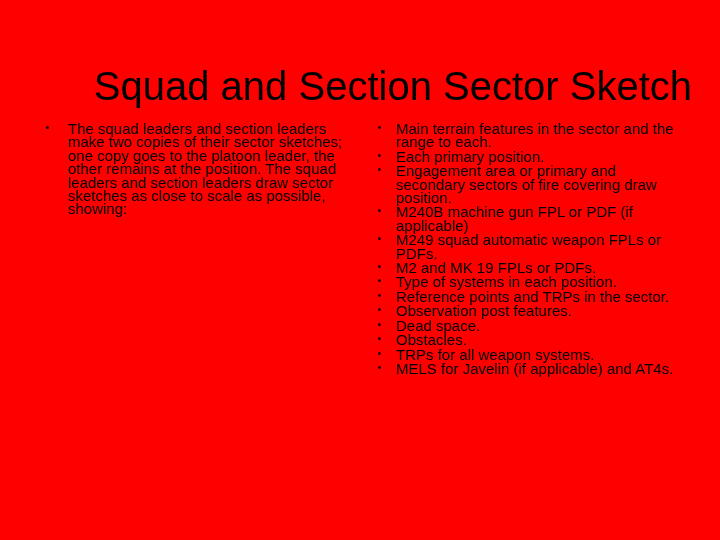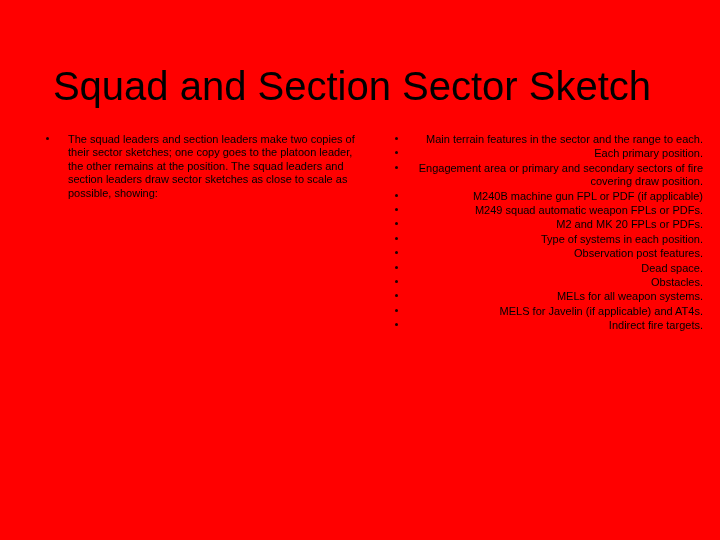--- a/index.html
+++ b/index.html
@@ -16,24 +16,24 @@
   }
   .slide {
     position: relative;
     width: 720px;
     height: 540px;
     background: #ff0000;
     box-sizing: border-box;
   }
   .slide-title {
     position: absolute;
-    left: 28px;
+    left: 44px;
     top: 36px;
     width: 648px;
-    text-align: center;
+    text-align: right;
     font-size: 40px;
     line-height: 46px;
     font-weight: normal;
     color: #000000;
     letter-spacing: 0px;
     white-space: nowrap;
     font-family: "Liberation Sans", sans-serif;
   }
   .body-columns {
     position: absolute;
@@ -44,34 +44,33 @@
   }
   .col {
     position: absolute;
     top: 0;
   }
   .col-left {
     left: 32px;
     width: 324px;
   }
   .col-right {
-    left: 389px;
+    left: 372px;
     width: 314px;
-    text-align: right;
   }
   ul.bullets {
     margin: 0;
     padding: 0;
     list-style: none;
   }
   ul.bullets > li {
     position: relative;
     padding-left: 24px;
-    margin: 11px 0 0 0;
-    font-size: 11px;
+    margin: 0 0 0 0;
+    font-size: 15px;
     line-height: 13.4px;
     color: #000000;
     font-family: "Liberation Sans", sans-serif;
   }
   ul.bullets > li + li {
     margin-top: 1px;
   }
   ul.bullets > li > .bullet-mark {
     position: absolute;
     left: 6px;
@@ -127,47 +126,47 @@
         <li>
           <span class="bullet-mark"></span>
           <span class="bullet-text">M240B machine gun FPL or PDF (if applicable)</span>
         </li>
         <li>
           <span class="bullet-mark"></span>
           <span class="bullet-text">M249 squad automatic weapon FPLs or PDFs.</span>
         </li>
         <li>
           <span class="bullet-mark"></span>
-          <span class="bullet-text">M2 and MK 20 FPLs or PDFs.</span>
+          <span class="bullet-text">M2 and MK 19 FPLs or PDFs.</span>
         </li>
         <li>
           <span class="bullet-mark"></span>
           <span class="bullet-text">Type of systems in each position.</span>
+        </li>
+        <li>
+          <span class="bullet-mark"></span>
+          <span class="bullet-text">Reference points and TRPs in the sector.</span>
         </li>
         <li>
           <span class="bullet-mark"></span>
           <span class="bullet-text">Observation post features.</span>
         </li>
         <li>
           <span class="bullet-mark"></span>
           <span class="bullet-text">Dead space.</span>
         </li>
         <li>
           <span class="bullet-mark"></span>
           <span class="bullet-text">Obstacles.</span>
         </li>
         <li>
           <span class="bullet-mark"></span>
-          <span class="bullet-text">MELs for all weapon systems.</span>
+          <span class="bullet-text">TRPs for all weapon systems.</span>
         </li>
         <li>
           <span class="bullet-mark"></span>
           <span class="bullet-text">MELS for Javelin (if applicable) and AT4s.</span>
-        </li>
-        <li>
-          <span class="bullet-mark"></span>
-          <span class="bullet-text">Indirect fire targets.</span>
         </li>
       </ul>
     </div>
 
   </div>
 </div>
 
 </body></html>

